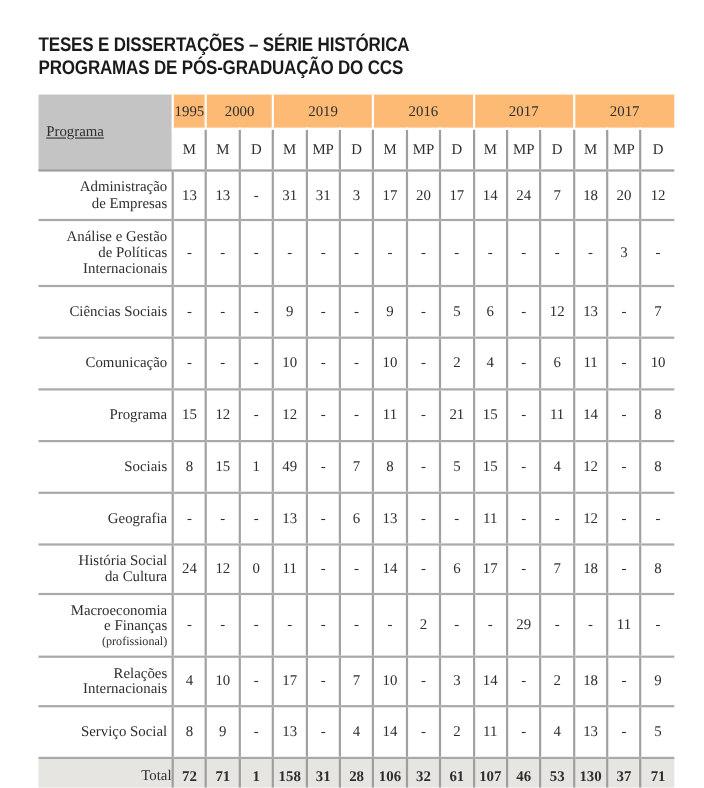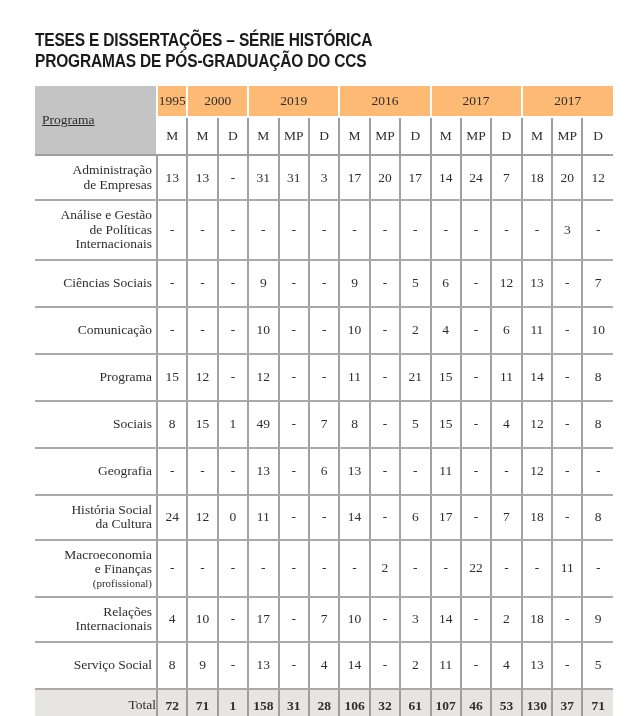--- a/index.html
+++ b/index.html
@@ -272,21 +272,21 @@
           <td class="val">-</td>
           <td class="val">-</td>
           <td class="val">-</td>
           <td class="val">-</td>
           <td class="val">-</td>
           <td class="val">-</td>
           <td class="val">-</td>
           <td class="val">2</td>
           <td class="val">-</td>
           <td class="val">-</td>
-          <td class="val">22</td>
+          <td class="val">29</td>
           <td class="val">-</td>
           <td class="val">-</td>
           <td class="val">11</td>
           <td class="val">-</td>
         </tr>
         <tr>
           <td class="name">Relações
 Internacionais</td>
           <td class="val">4</td>
           <td class="val">10</td>

